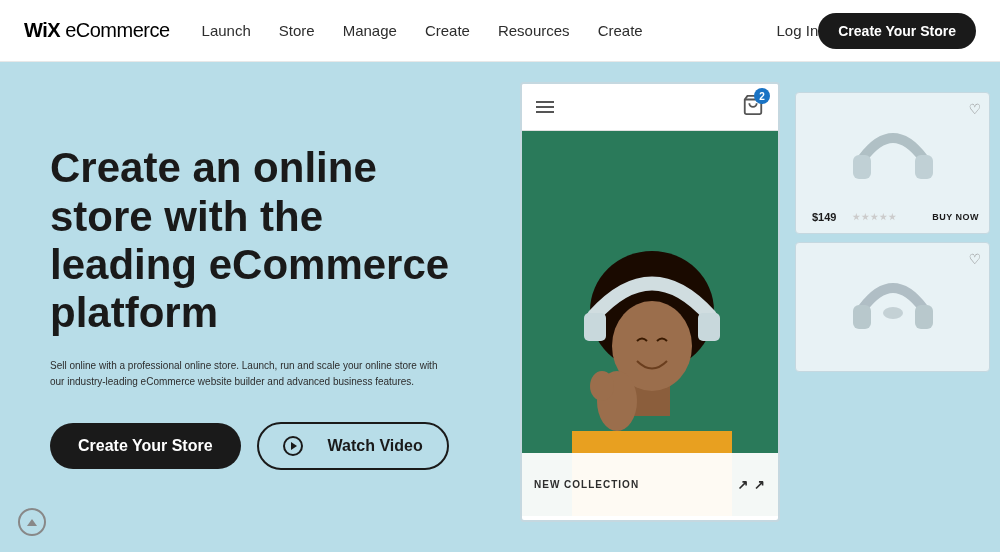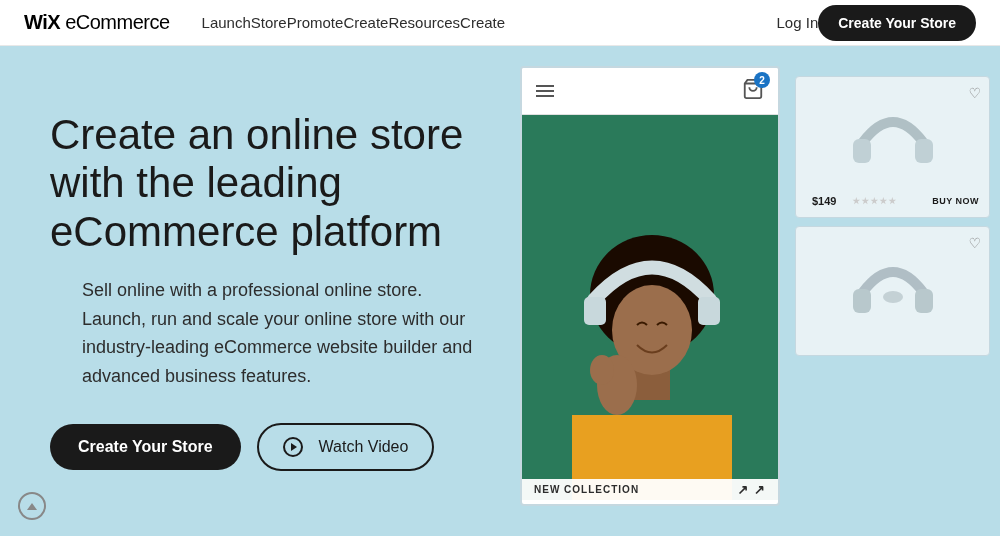--- a/index.html
+++ b/index.html
@@ -2,38 +2,39 @@
 <html><head>
   <meta charset="utf-8">
   <style>
     * { margin: 0; padding: 0; box-sizing: border-box; }
     body { font-family: 'Helvetica Neue', Helvetica, Arial, sans-serif; width: 1000px; height: 552px; overflow: hidden; }
 
     
     .navbar {
       display: flex;
       align-items: center;
-      height: 46px;
+      height: 62px;
       background: #fff;
       padding: 0 24px;
       border-bottom: 1px solid #e8e8e8;
       gap: 0;
     }
     .logo {
       font-size: 20px;
       font-weight: 700;
       letter-spacing: -0.5px;
       margin-right: 32px;
       white-space: nowrap;
     }
     .logo .wix { font-weight: 900; }
     .logo .ecommerce { font-weight: 400; }
     .nav-links {
       display: flex;
       align-items: center;
+      gap: 28px;
       flex: 1;
     }
     .nav-links a {
       font-size: 15px;
       color: #2d2d2d;
       text-decoration: none;
       cursor: pointer;
     }
     .nav-right {
       display: flex;
@@ -68,34 +69,33 @@
       overflow: hidden;
     }
 
     .hero-content {
       flex: 0 0 480px;
       z-index: 2;
     }
 
     .hero-title {
       font-size: 42px;
-      font-weight: 400;
+      font-weight: 700;
       line-height: 1.15;
       color: #1a1a1a;
       margin-bottom: 20px;
       max-width: 420px;
     }
 
     .hero-desc {
-      font-size: 18px;
+      font-size: 10px;
       line-height: 1.6;
       color: #2d2d2d;
       max-width: 400px;
       margin-bottom: 32px;
-      margin-left: 32px;
     }
 
     .hero-buttons {
       display: flex;
       gap: 16px;
       align-items: center;
     }
 
     .btn-primary {
       background: #1a1a1a;
@@ -109,25 +109,25 @@
       white-space: nowrap;
     }
 
     .btn-secondary {
       background: transparent;
       color: #1a1a1a;
       border: 2px solid #1a1a1a;
       border-radius: 25px;
       padding: 12px 24px;
       font-size: 16px;
-      font-weight: 400;
+      font-weight: 700;
       cursor: pointer;
       display: flex;
       align-items: center;
-      gap: 16px;
+      gap: 25px;
       white-space: nowrap;
     }
 
     .play-icon {
       width: 20px;
       height: 20px;
       border: 2px solid #1a1a1a;
       border-radius: 50%;
       display: flex;
       align-items: center;
@@ -216,21 +216,21 @@
       position: relative;
       overflow: hidden;
     }
 
     .phone-bottom-bar {
       position: absolute;
       bottom: 0;
       left: 0;
       right: 0;
       background: rgba(255,255,255,0.95);
-      padding: 3px 12px;
+      padding: 24px 12px;
       font-size: 10px;
       font-weight: 700;
       letter-spacing: 1px;
       color: #2d2d2d;
       display: flex;
       justify-content: space-between;
       align-items: center;
     }
 
     
@@ -333,21 +333,21 @@
 <body>
 
 <nav class="navbar">
   <div class="logo">
     <span class="wix">WiX</span><span class="ecommerce"> eCommerce</span>
   </div>
 
   <div class="nav-links">
     <a>Launch</a>
     <a>Store</a>
-    <a>Promote</a>
+    <a>Manage</a>
     <a>Create</a>
     <a>Resources</a>
     <a>Create</a>
   </div>
 
   <div class="nav-right">
     <a class="login-link">Log In</a>
     <button class="cta-nav-btn">Create Your Store</button>
   </div>
 </nav>

